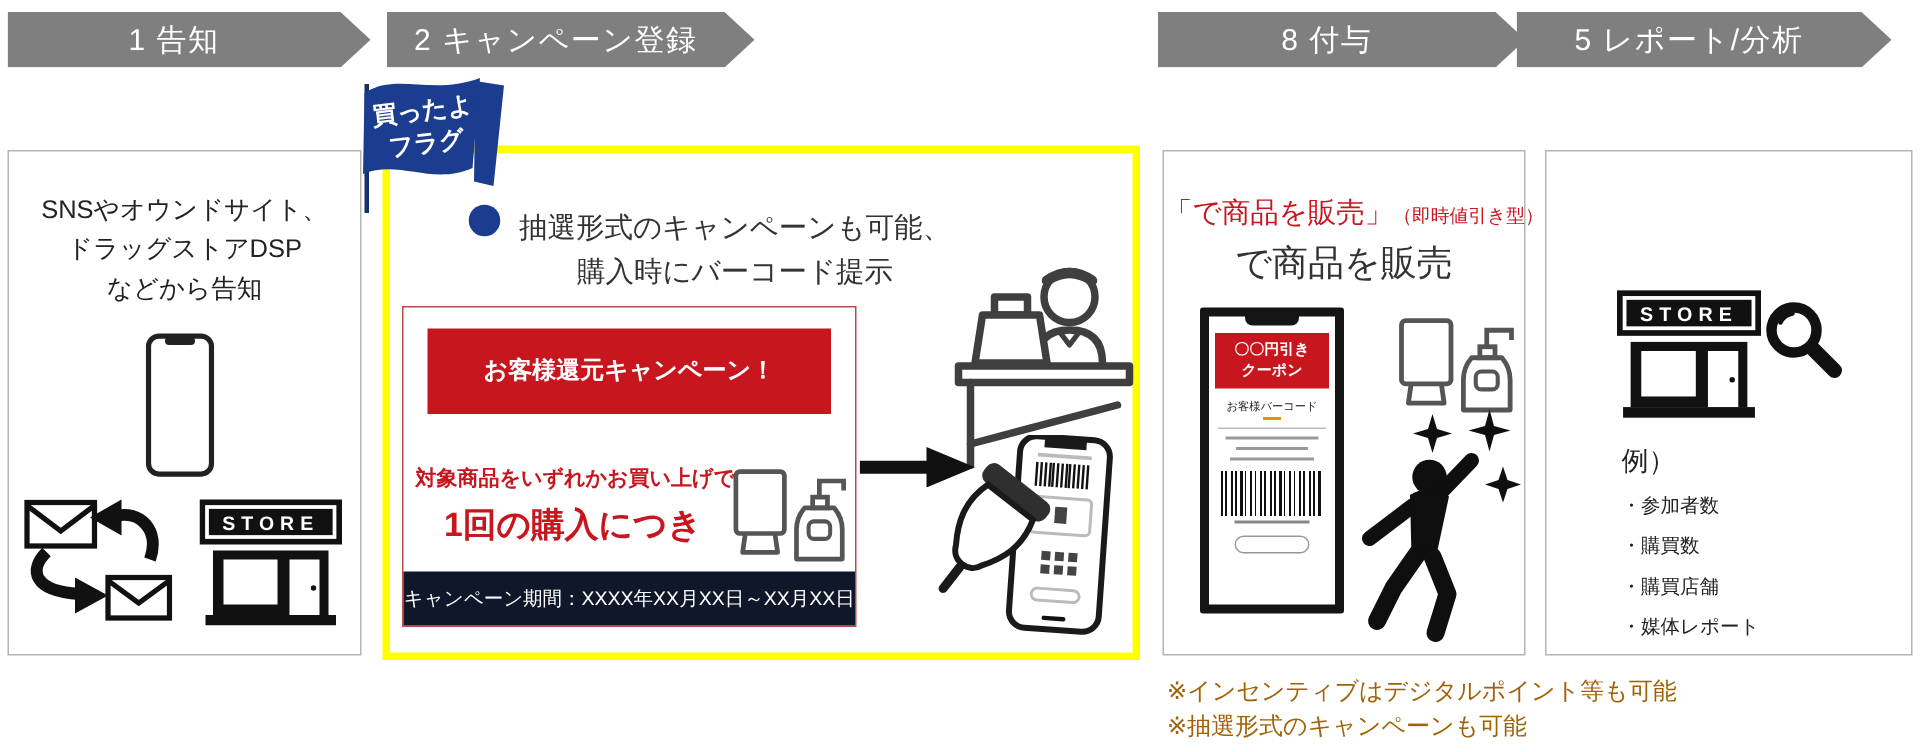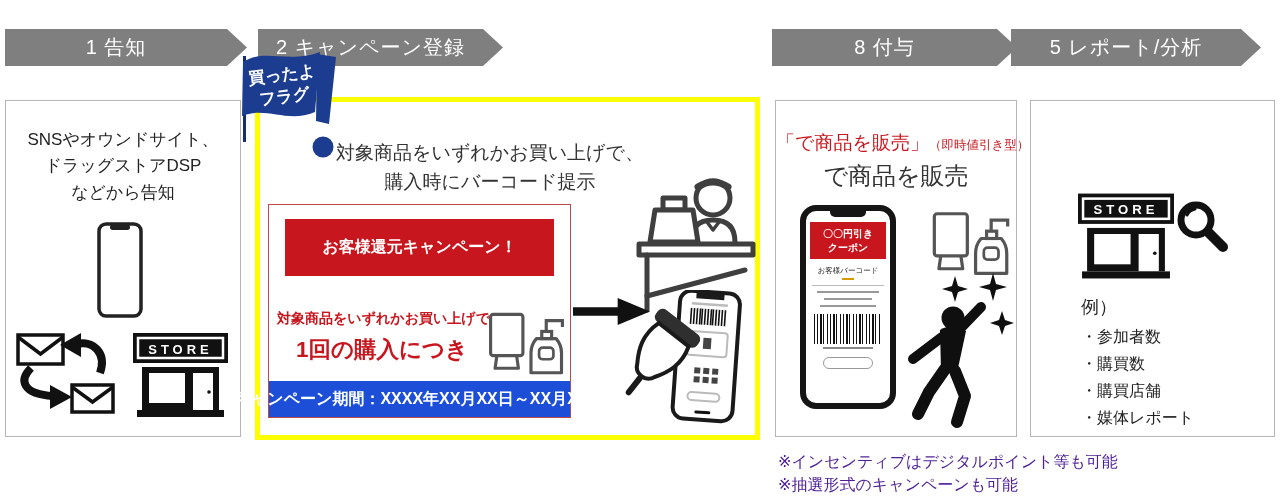--- a/index.html
+++ b/index.html
@@ -3,21 +3,21 @@
 <meta charset="utf-8">
 <style>
   html,body{margin:0;padding:0;background:#fff;}
   .canvas{position:relative;width:1280px;height:501px;background:#fff;overflow:hidden;
           font-family:"Liberation Sans","DejaVu Sans",sans-serif;color:#222;}
 
   
   .step{position:absolute;top:8px;height:37px;background:#7f7f7f;color:#fff;
         display:flex;align-items:center;justify-content:center;font-size:20px;
         clip-path:polygon(0 0,calc(100% - 20px) 0,100% 50%,calc(100% - 20px) 100%,0 100%);
-        padding-right:20px;box-sizing:border-box;letter-spacing:1px;margin-top:21px;}
+        padding-right:20px;box-sizing:border-box;letter-spacing:1px;}
   .s1{left:5px;width:242px}.s2{left:258px;width:245px}.s3{left:514px;width:246px}
   .s4{left:772px;width:245px}.s5{left:1011px;width:250px}
 
   
   .panel{position:absolute;background:#fff;border:1px solid #b5b5b5;box-sizing:border-box;}
   .p1{left:5px;top:100px;width:236px;height:337px}
   .p2{left:255px;top:97px;width:505px;height:343px;border:5px solid #ffff00;z-index:2}
   .p3{left:775px;top:100px;width:242px;height:337px}
   .p4{left:1030px;top:100px;width:245px;height:337px}
   .abs{position:absolute}
@@ -33,57 +33,57 @@
   
   .p2-heading{position:absolute;top:37px;left:18px;width:424px;text-align:center;
               font-size:19px;line-height:1.5;color:#333;white-space:nowrap}
   .banner{position:absolute;left:8px;top:102px;width:303px;height:214px;border:1px solid #b94a48;background:#fff;box-sizing:border-box}
   .banner-head{margin:14px 16px 0;background:#c8161e;color:#fff;font-weight:bold;font-size:16px;
                height:57px;display:flex;align-items:center;justify-content:center;white-space:nowrap}
   .offer-wrap{position:absolute;left:8px;top:86px;right:4px;display:flex;align-items:center}
   .offer-col{width:210px;text-align:center}
   .offer-sub{color:#c8161e;font-weight:bold;font-size:14px;white-space:nowrap}
   .offer-big{color:#c8161e;font-weight:bold;font-size:22.5px;line-height:1.3;margin-top:7px;white-space:nowrap}
-  .banner-period{position:absolute;left:0;right:0;bottom:0;height:36px;background:#1d4ed8;color:#fff;
-                 font-weight:bold;font-size:16px;display:flex;align-items:center;justify-content:center;white-space:nowrap}
+  .banner-period{position:absolute;left:0;right:0;bottom:0;height:36px;background:#0f172a;color:#fff;
+                 font-weight:normal;font-size:13px;display:flex;align-items:center;justify-content:center;white-space:nowrap}
   .black-arrow{position:absolute;left:313px;top:196px;width:77px;height:27px;background:#111;
                clip-path:polygon(0 34%,58% 34%,58% 0,100% 50%,58% 100%,58% 66%,0 66%)}
   .cashier{left:373px;top:70px;width:127px;height:145px}
   .scanphone{left:346px;top:188px;width:142px;height:142px}
 
   
   .p3-title{position:absolute;top:28px;left:0;right:0;text-align:center;line-height:1.5;white-space:nowrap}
   .t-red{color:#c8161e;font-size:19px}
   .t-note{color:#c8161e;font-size:12.5px}
   .t-dark{color:#333;font-size:24px}
   .phone3{position:absolute;left:24px;top:104px;width:96px;height:204px;border:6px solid #151515;
-          border-radius:16px;box-sizing:border-box;background:#fff}
+          border-radius:2px;box-sizing:border-box;background:#fff}
   .ph3-notch{position:absolute;top:-1px;left:50%;transform:translateX(-50%);width:36px;height:7px;
              background:#151515;border-radius:0 0 5px 5px}
   .ph3-banner{margin:11px 4px 0;background:#c8161e;color:#fff;font-weight:bold;font-size:10px;
               text-align:center;line-height:1.35;padding:5px 0}
   .ph3-label{font-size:7.5px;color:#222;text-align:center;margin-top:7px;white-space:nowrap}
   .ph3-dash{width:12px;height:2px;background:#d79b00;margin:2px auto 0}
   .ph3-div{margin:5px 6px 0;border-top:1px solid #bbb}
   .fp{height:2.5px;background:#999;margin:4.5px auto 0}
   .fp1{width:74%}.fp2{width:58%}.fp3{width:66%}
   .ph3-barcode{margin:7px 8px 0;height:30px;
     background:repeating-linear-gradient(90deg,#111 0 1.5px,#fff 1.5px 3px,#111 3px 4px,#fff 4px 6.5px)}
   .ph3-num{width:60%;height:2px;background:#888;margin:3px auto 0}
   .ph3-pill{width:56%;height:10px;border:1px solid #999;border-radius:6px;margin:8px auto 0}
   .cosmetics2{left:152px;top:110px;width:86px;height:66px}
   .person{left:122px;top:172px;width:118px;height:160px}
 
   
   .p4-title{position:absolute;top:30px;left:0;right:0;text-align:center;font-size:19px;color:#222;white-space:nowrap}
   .p4-example{position:absolute;left:50px;top:194px;font-size:18px;color:#222}
-  .p4-list{position:absolute;left:50px;top:222px;font-size:16px;color:#222;line-height:27px}
-
-  
-  .footnotes{position:absolute;left:778px;top:450px;font-size:16px;color:#4c1d95;line-height:23px;white-space:nowrap}
+  .p4-list{position:absolute;left:50px;top:222px;font-size:13px;color:#222;line-height:27px}
+
+  
+  .footnotes{position:absolute;left:778px;top:450px;font-size:16px;color:#a16207;line-height:23px;white-space:nowrap}
 </style>
 </head>
 <body>
 
 <div class="canvas">
 
   <div class="step s1">
       <span>1 告知</span>
     </div>
   <div class="step s2">
@@ -123,21 +123,21 @@
       <rect x="9" y="37" width="77" height="43" fill="#111"></rect>
       <rect x="16" y="43" width="36" height="30" fill="#fff"></rect>
       <rect x="60" y="43" width="20" height="37" fill="#fff"></rect>
       <circle cx="76" cy="62" r="1.8" fill="#111"></circle>
       <rect x="4" y="80" width="87" height="7" fill="#111"></rect>
     </svg>
   </div>
 
   <div class="panel p2">
     <div class="p2-heading">
-      <div>対象商品をいずれかお買い上げで、</div>
+      <div>抽選形式のキャンペーンも可能、</div>
       <div>購入時にバーコード提示</div>
     </div>
 
     <div class="banner">
       <div class="banner-head">お客様還元キャンペーン！</div>
       <div class="offer-wrap">
         <div class="offer-col">
           <div class="offer-sub">対象商品をいずれかお買い上げで</div>
           <div class="offer-big">
             <div>1回の購入につき</div>

